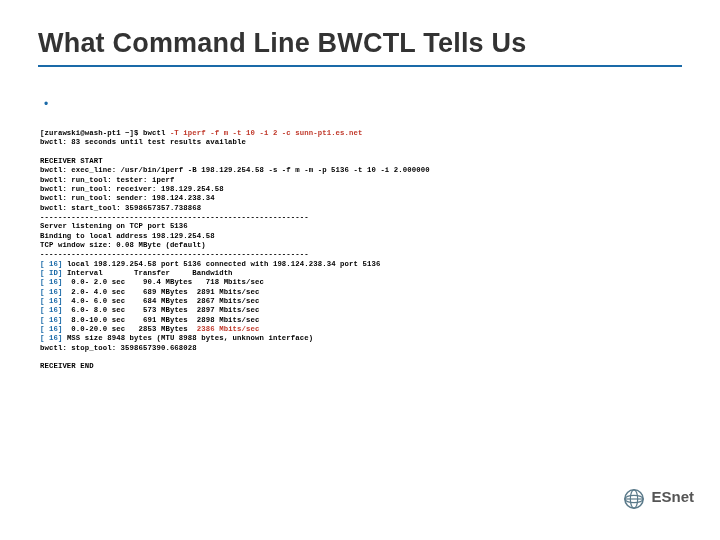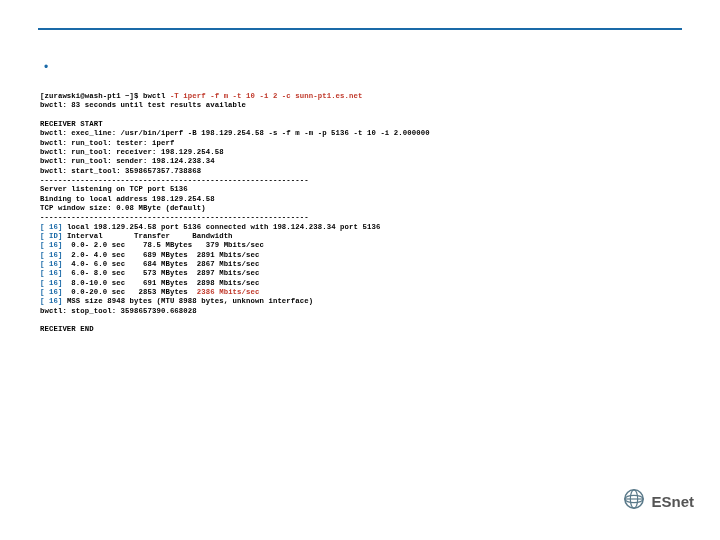--- a/index.html
+++ b/index.html
@@ -6,31 +6,32 @@
 .slide{position:relative;width:720px;height:540px;box-sizing:border-box;padding:28px 38px 0 38px}
 .title{font-size:27px;font-weight:700;color:#333;margin:0 0 6px 0;letter-spacing:.2px}
 .rule{border:none;border-top:2px solid #1a6aa8;margin:0 0 26px 0}
 .bullet-row{display:flex;align-items:flex-start;gap:10px;margin:0 0 14px 6px}
 .bul{color:#1a6aa8;font-size:12px;line-height:22px}
 .bullet-text{font-size:15.5px;color:#333}
 .termblock{font-family:"Courier New",monospace;font-size:7.3px;line-height:1.28;color:#000;font-weight:700;white-space:pre;margin-left:2px;letter-spacing:.1px}
 .termblock .hl{color:#c0392b}
 .termblock .bl{color:#1a6aa8}
 .note{position:absolute;right:26px;top:356px;width:160px;font-style:italic;font-size:12px;color:#333;line-height:1.35}
-.logo{position:absolute;right:26px;bottom:30px;display:flex;align-items:flex-end;gap:6px}
+.logo{position:absolute;right:26px;bottom:30px;display:flex;align-items:flex-start;gap:6px}
 .logo-mark{width:22px;height:22px}
 .logo-text{font-size:15px;color:#555;font-weight:600}
 .footer{position:absolute;left:20px;bottom:24px;font-size:8.5px;color:#777}
 .footer a{color:#1a6aa8;text-decoration:underline}
 </style>
 </head>
 <body>
 
 <div class="slide">
 
+  <h1 class="title">What Command Line BWCTL Tells Us</h1>
   <hr class="rule">
 
   <div class="bullet-row">
     <span class="bul">•</span>
   </div>
 
   <div class="termblock"><span>[zurawski@wash-pt1 ~]$ bwctl </span><span class="hl">-T iperf -f m -t 10 -i 2 -c sunn-pt1.es.net</span>
 <span>bwctl: 83 seconds until test results available</span>
 <span></span>
 <span>RECEIVER START</span>
@@ -39,21 +40,21 @@
 <span>bwctl: run_tool: receiver: 198.129.254.58</span>
 <span>bwctl: run_tool: sender: 198.124.238.34</span>
 <span>bwctl: start_tool: 3598657357.738868</span>
 <span>------------------------------------------------------------</span>
 <span>Server listening on TCP port 5136</span>
 <span>Binding to local address 198.129.254.58</span>
 <span>TCP window size: 0.08 MByte (default)</span>
 <span>------------------------------------------------------------</span>
 <span class="bl">[ 16]</span><span> local 198.129.254.58 port 5136 connected with 198.124.238.34 port 5136</span>
 <span class="bl">[ ID]</span><span> Interval       Transfer     Bandwidth</span>
-<span class="bl">[ 16]</span><span>  0.0- 2.0 sec    78.5 MBytes   379 Mbits/sec</span>
+<span class="bl">[ 16]</span><span>  0.0- 2.0 sec    90.4 MBytes   718 Mbits/sec</span>
 <span class="bl">[ 16]</span><span>  2.0- 4.0 sec    689 MBytes  2891 Mbits/sec</span>
 <span class="bl">[ 16]</span><span>  4.0- 6.0 sec    684 MBytes  2867 Mbits/sec</span>
 <span class="bl">[ 16]</span><span>  6.0- 8.0 sec    573 MBytes  2897 Mbits/sec</span>
 <span class="bl">[ 16]</span><span>  8.0-10.0 sec    691 MBytes  2898 Mbits/sec</span>
 <span class="bl">[ 16]</span><span>  0.0-20.0 sec   2853 MBytes  </span><span class="hl">2386 Mbits/sec</span>
 <span class="bl">[ 16]</span><span> MSS size 8948 bytes (MTU 8988 bytes, unknown interface)</span>
 <span>bwctl: stop_tool: 3598657390.668028</span>
 <span></span>
 <span>RECEIVER END</span></div>
 

